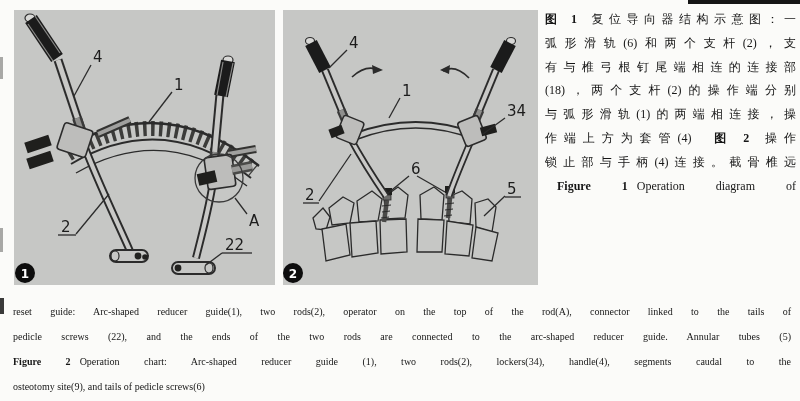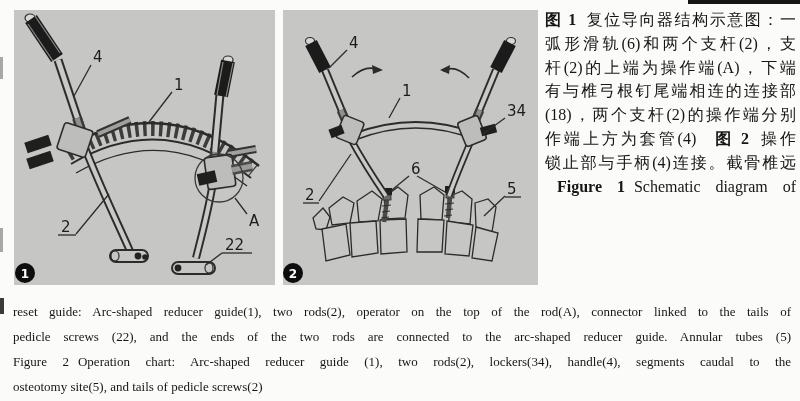--- a/index.html
+++ b/index.html
@@ -14,32 +14,32 @@
   .art-l3 { left:0; top:298px; width:4px; height:16px; background:#3a3a3a; }
 
   
   .panel { position:absolute; top:10px; height:275px; background:#c6c7c5; }
   .panel1 { left:14px; width:261px; }
   .panel2 { left:283px; width:255px; }
   .panel svg { display:block; }
 
   
   .cn-col { position:absolute; left:545px; top:8px; width:251px; }
-  .cl { font-size:16px; line-height:23.8px; height:23.8px; text-align:justify; }
+  .cl { font-size:12px; line-height:23.8px; height:23.8px; text-align:justify; }
   .cl.jl { text-align-last:justify; }
   .cl .bseg { font-weight:bold; }
   .gapr { margin-right:9px; }
   .gapl { margin-left:16px; }
   .indent { text-indent:12px; }
 
   
   .en-col { position:absolute; left:13px; top:300px; width:778px; }
-  .el { font-size:13px; line-height:24.9px; height:24.9px; text-align:justify; }
+  .el { font-size:10px; line-height:24.9px; height:24.9px; text-align:justify; }
   .el.jl { text-align-last:justify; }
-  .el .bseg { font-weight:normal; }
+  .el .bseg { font-weight:bold; }
 
   svg text.lbl { font-family:"DejaVu Sans","Liberation Sans",sans-serif; font-size:15px; fill:#1c1c1c; }
   svg text.badge-num { font-family:"DejaVu Sans","Liberation Sans",sans-serif; font-size:12px; font-weight:bold; fill:#ffffff; }
 </style>
 </head>
 <body>
 
 <div class="page">
 
   <div class="art art-top"></div>
@@ -234,28 +234,28 @@
       <g>
         <circle cx="10" cy="263" r="10" fill="#0d0d0d"></circle>
         <text class="badge-num" x="10" y="267.5" text-anchor="middle">2</text>
       </g>
     </svg>
   </div>
 
   <div class="cn-col">
     <div class="cl jl"><span class="bseg gapr">图 1</span><span>复位导向器结构示意图：一</span></div>
     <div class="cl jl">弧形滑轨(6)和两个支杆(2)，支</div>
-    <div class="cl jl">杆(2)的上端为操作端(A)，下端</div>
     <div class="cl jl">有与椎弓根钉尾端相连的连接部</div>
     <div class="cl jl">(18)，两个支杆(2)的操作端分别</div>
+    <div class="cl jl">与弧形滑轨(1)的两端相连接，操</div>
     <div class="cl jl"><span>作端上方为套管(4)</span><span class="bseg gapl gapr">图 2</span><span>操作</span></div>
     <div class="cl jl">锁止部与手柄(4)连接。截骨椎远</div>
-    <div class="cl jl indent"><span class="bseg gapr">Figure 1</span><span>Schematic diagram of</span></div>
+    <div class="cl jl indent"><span class="bseg gapr">Figure 1</span><span>Operation diagram of</span></div>
   </div>
 
   <div class="en-col">
     <div class="el jl">reset guide: Arc-shaped reducer guide(1), two rods(2), operator on the top of the rod(A), connector linked to the tails of</div>
     <div class="el jl">pedicle screws (22), and the ends of the two rods are connected to the arc-shaped reducer guide. Annular tubes (5)</div>
     <div class="el jl"><span class="bseg gapr">Figure 2</span><span>Operation chart: Arc-shaped reducer guide (1), two rods(2), lockers(34), handle(4), segments caudal to the</span></div>
-    <div class="el">osteotomy site(5), and tails of pedicle screws(2)</div>
+    <div class="el">osteotomy site(9), and tails of pedicle screws(6)</div>
   </div>
 
 </div>
 
 </body></html>

